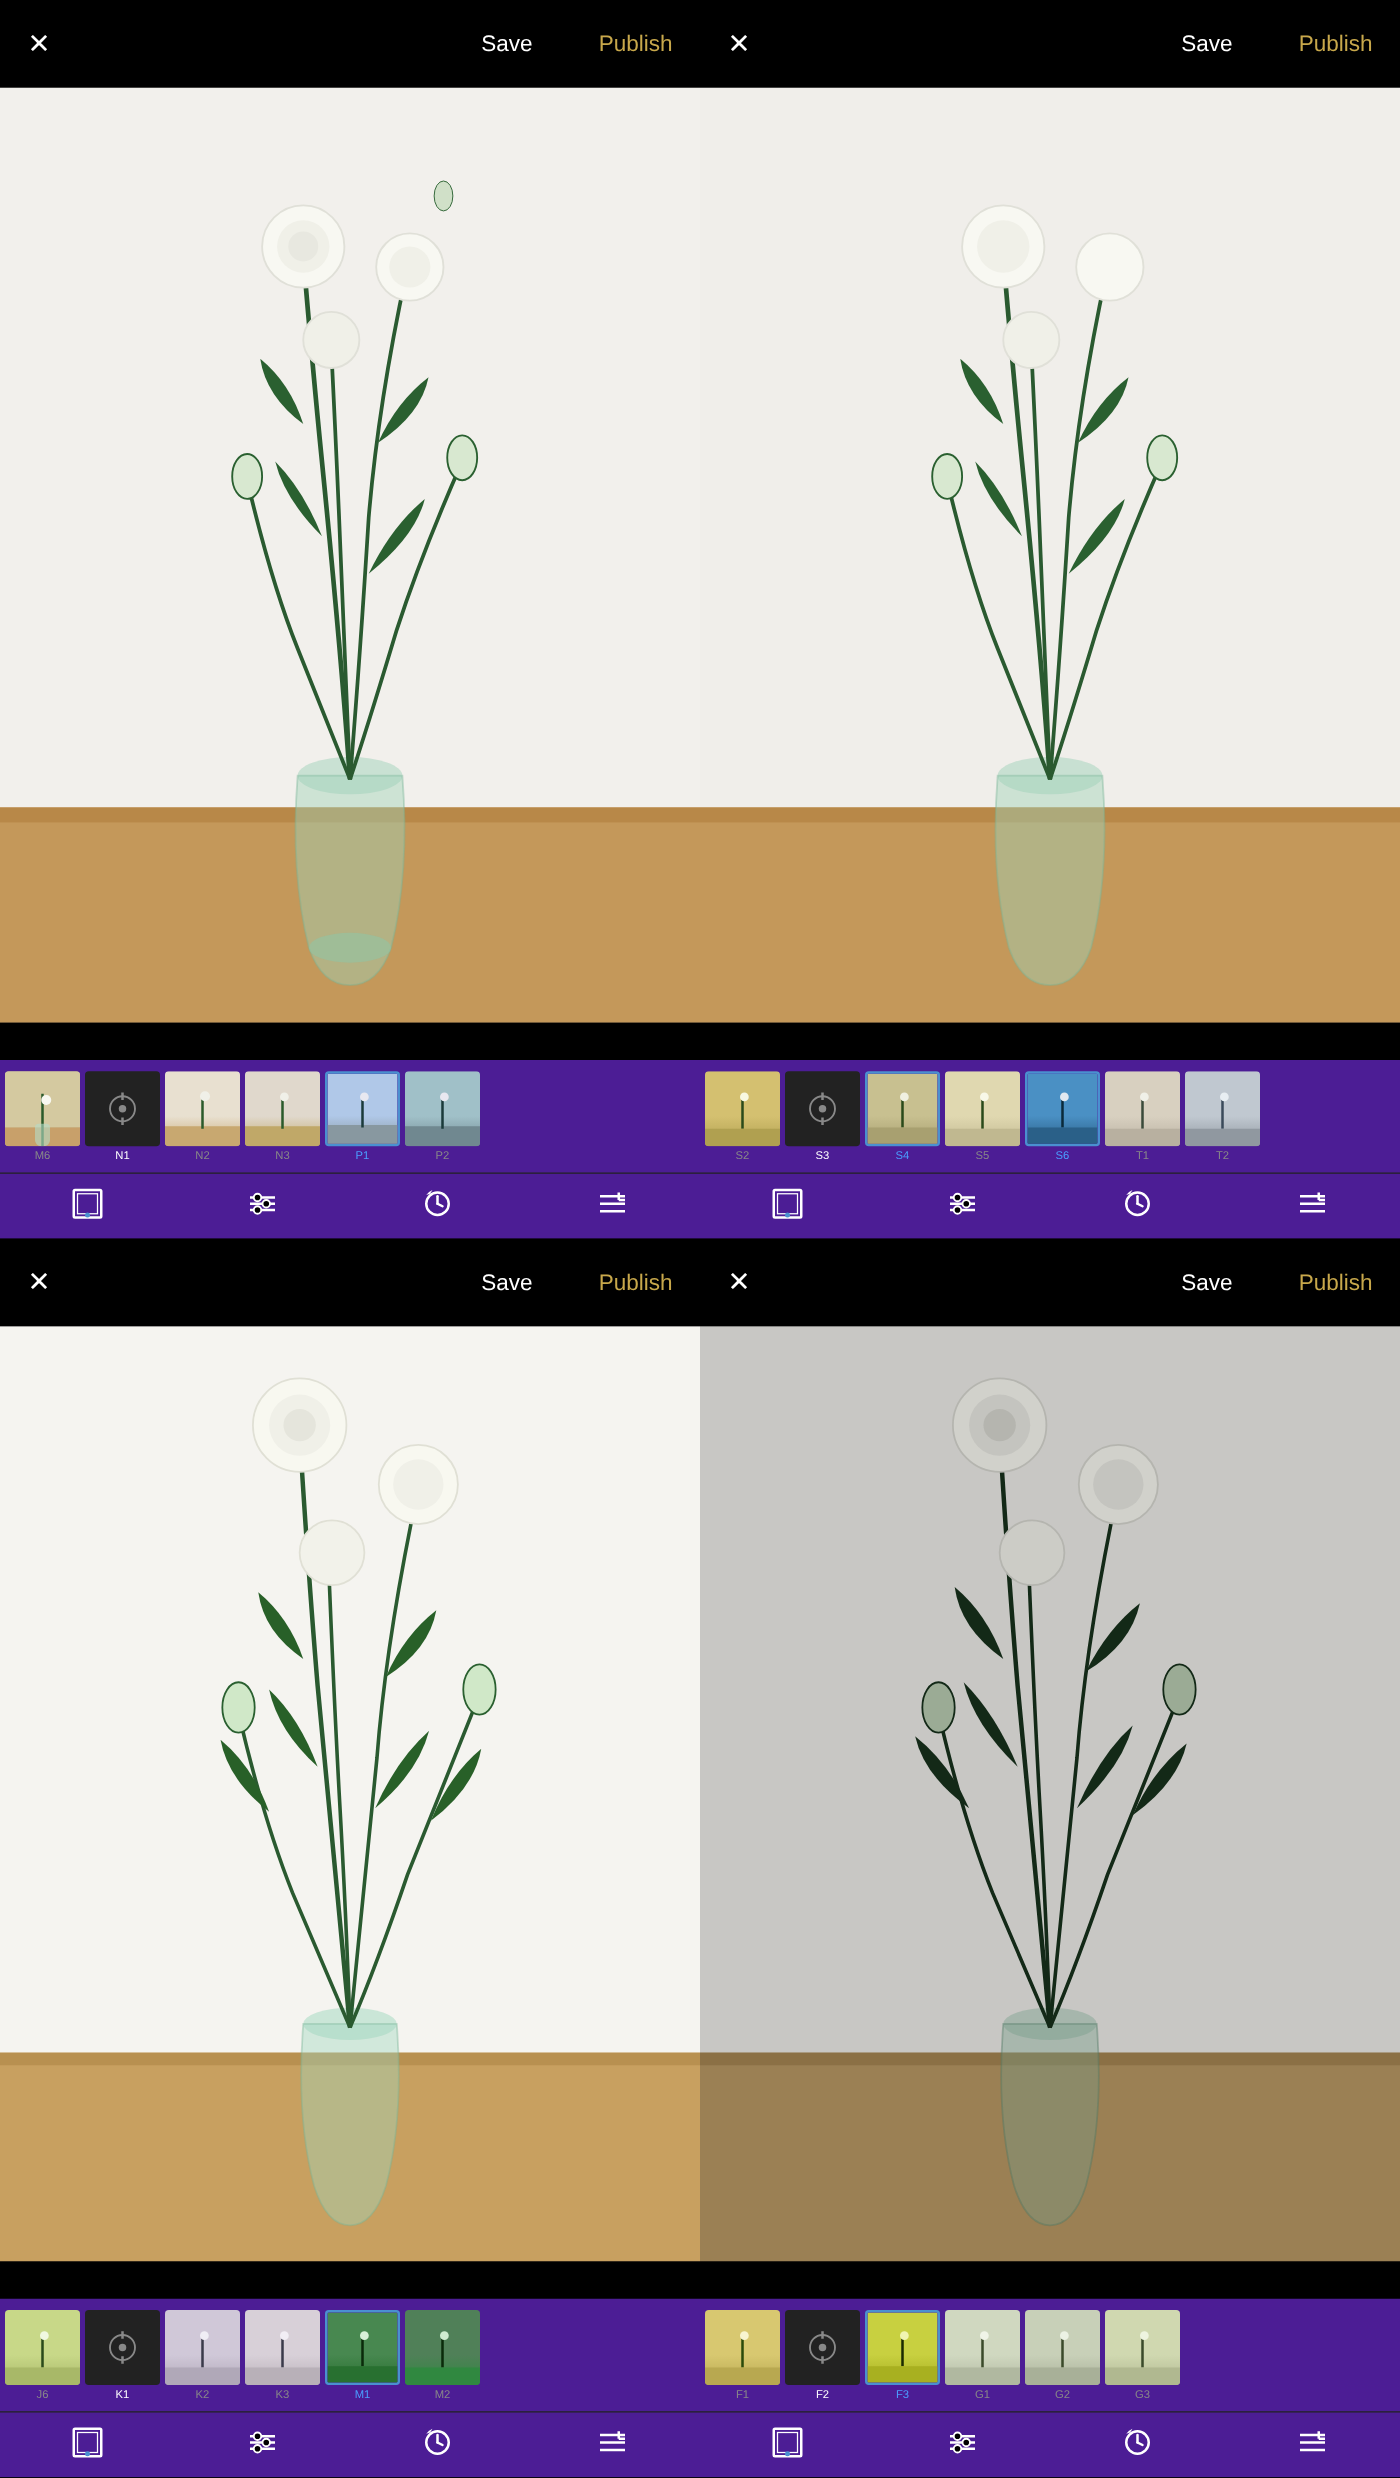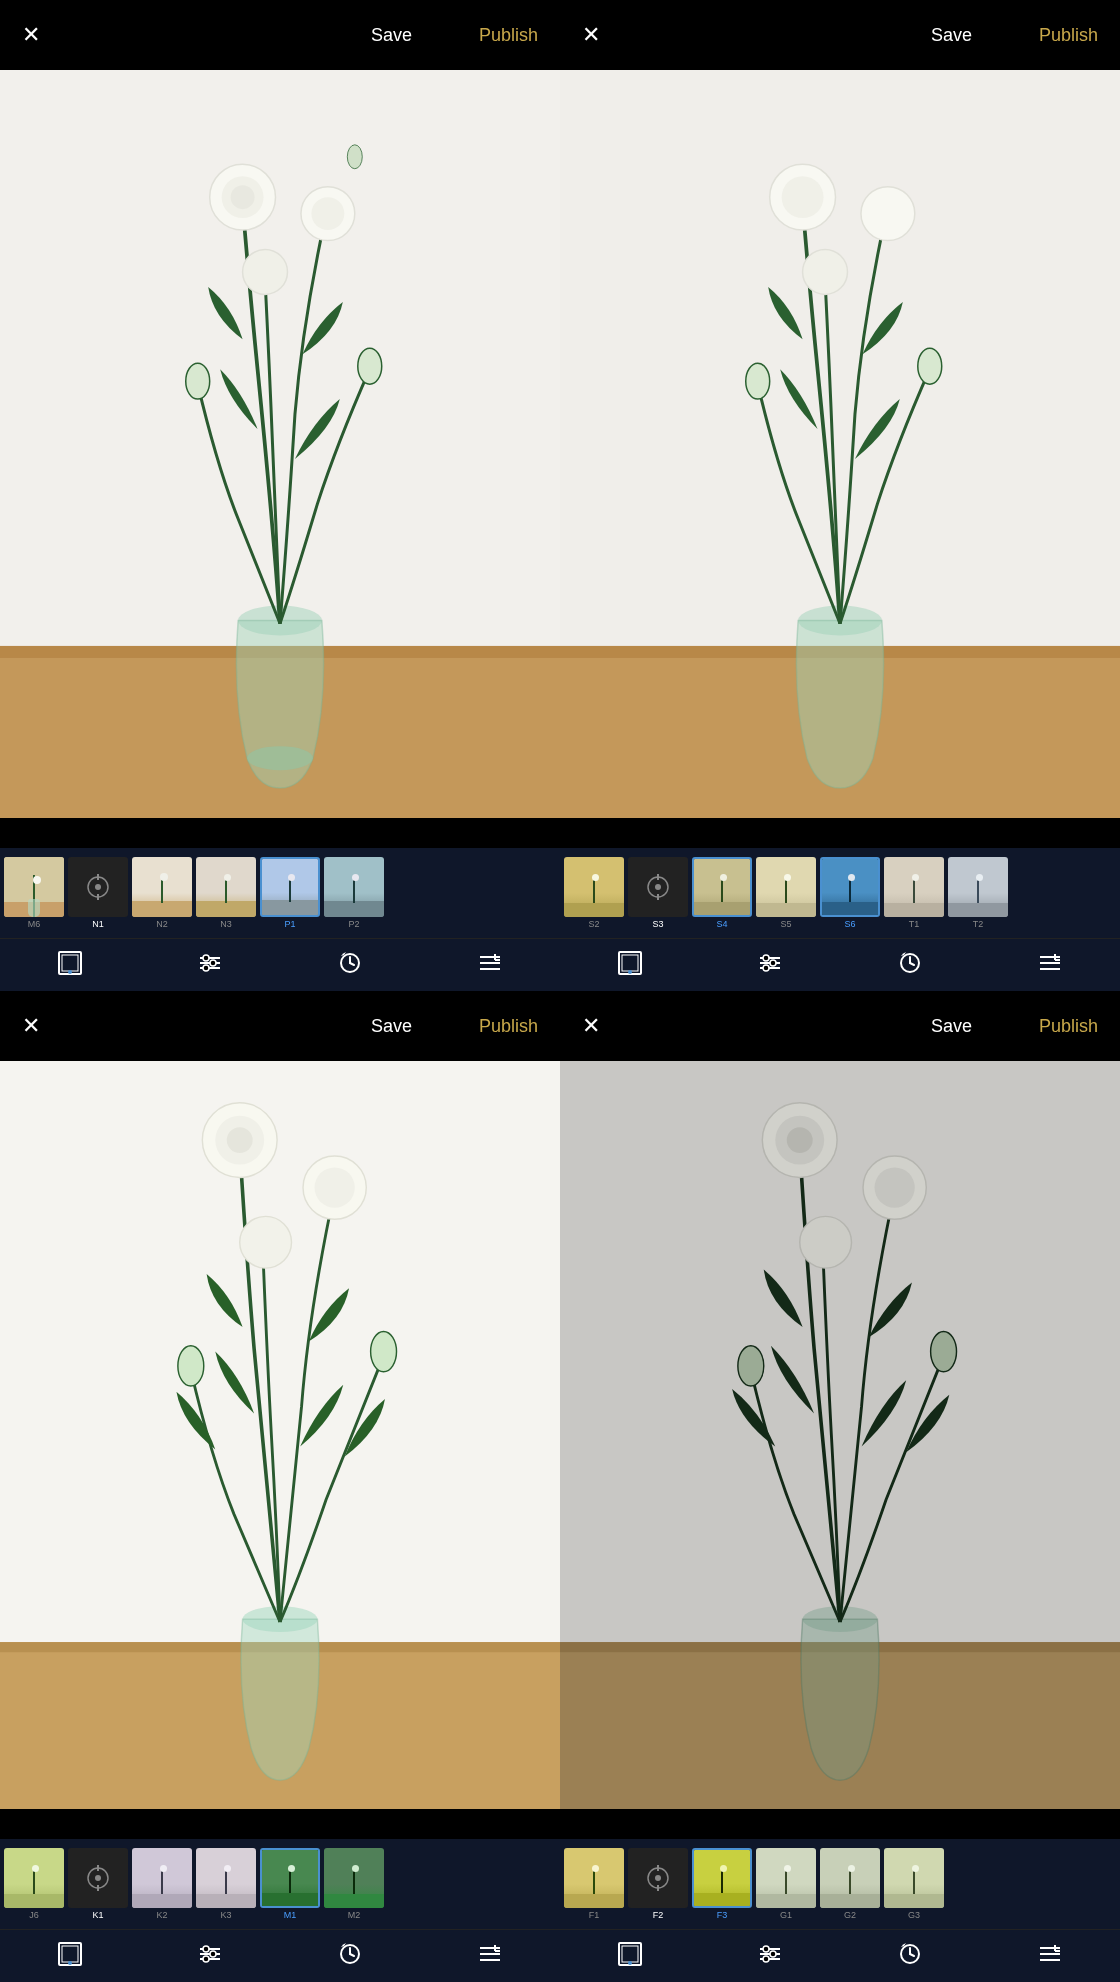--- a/index.html
+++ b/index.html
@@ -36,21 +36,21 @@
 
     .close-btn {
       color: #fff;
       font-size: 22px;
       font-weight: 300;
       cursor: pointer;
     }
 
     .topbar-right {
       display: flex;
-      gap: 36px;
+      gap: 22px;
       align-items: center;
     }
 
     .save-btn {
       color: #fff;
       font-size: 18px;
       cursor: pointer;
     }
 
     .publish-btn {
@@ -66,21 +66,21 @@
       background: #fff;
       display: flex;
       align-items: flex-end;
       justify-content: center;
       overflow: hidden;
       position: relative;
     }
 
     
     .bottom-area {
-      background: #0f172a;
+      background: #4c1d95;
       flex-shrink: 0;
       margin-top: 30px;
     }
 
     
     .filter-strip {
       display: flex;
       flex-direction: row;
       overflow-x: hidden;
       height: 90px;

